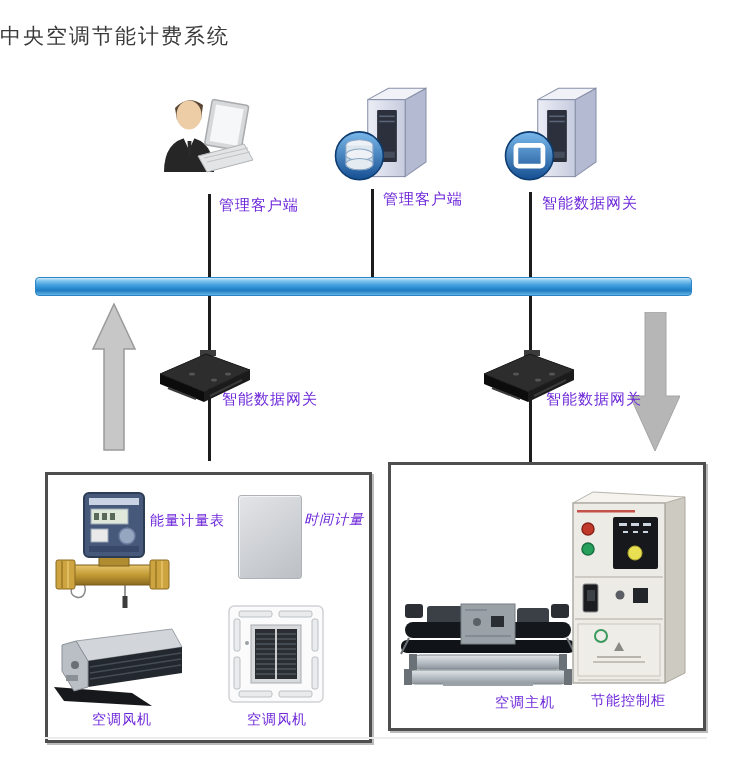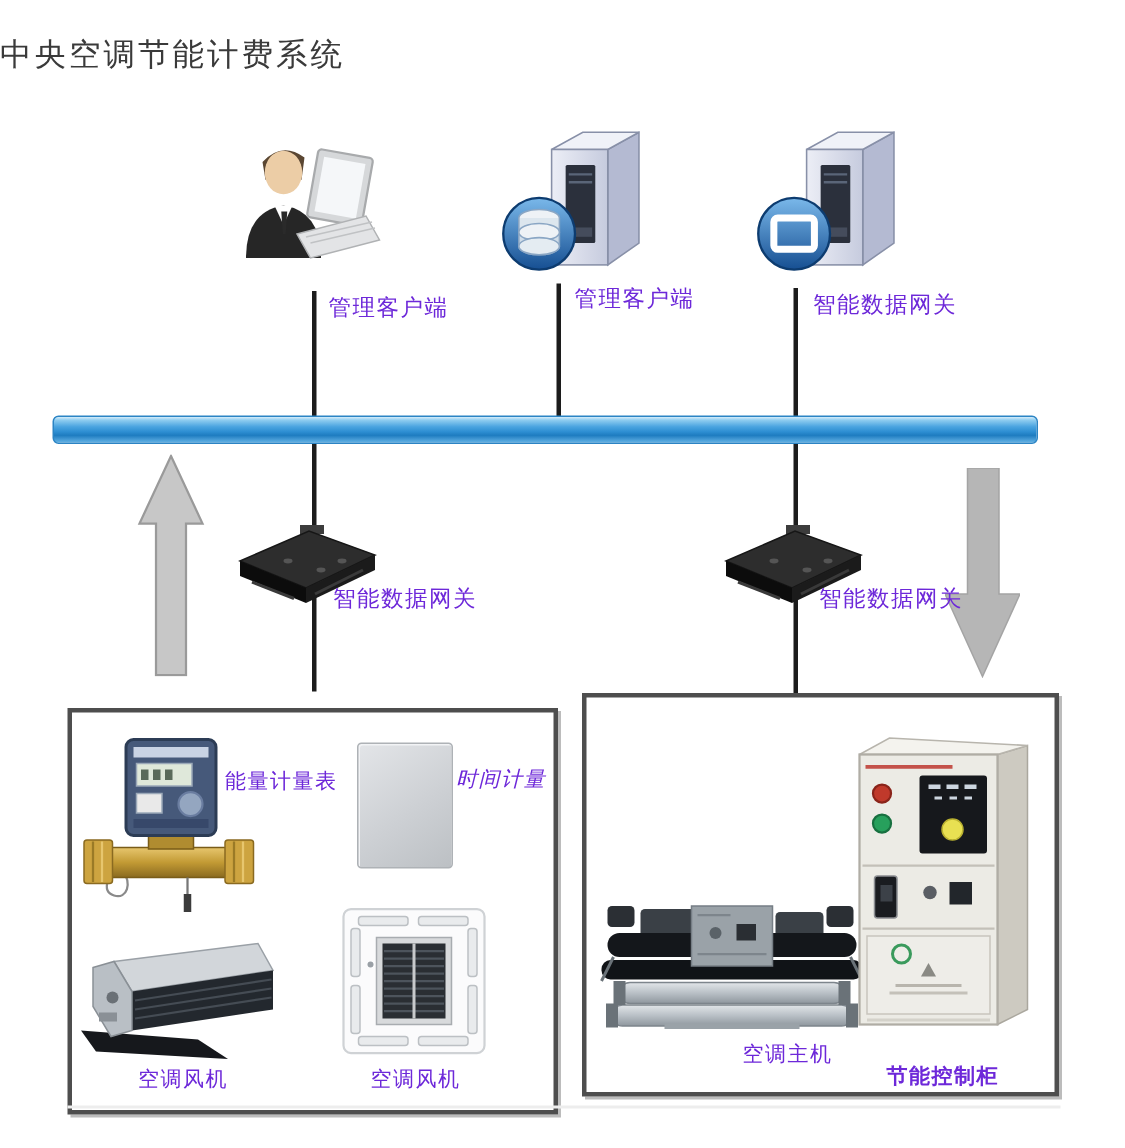--- a/index.html
+++ b/index.html
@@ -279,18 +279,18 @@
       <line x1="8" y1="136" x2="96" y2="136" stroke="#c3c0b8" stroke-width="1.5"></line>
       <rect x="11" y="141" width="82" height="52" fill="#eeede8" stroke="#c8c5bd" stroke-width="1"></rect>
       <circle cx="34" cy="153" r="6" fill="none" stroke="#3a9a5c" stroke-width="2"></circle>
       <polygon points="47,168 57,168 52,159" fill="#8a8a84"></polygon>
       <rect x="30" y="173" width="44" height="2" fill="#b8b5ad"></rect>
       <rect x="26" y="178" width="52" height="2" fill="#c4c1b9"></rect>
       <g fill="#d4d2ca">
         <rect x="11" y="196" width="82" height="2"></rect>
       </g>
     </svg>
-    <div class="lbl lbl-sm" style="left:200px;top:244px;font-weight:bold;">节能控制柜</div>
+    <div class="lbl lbl-sm" style="left:200px;top:227px;">节能控制柜</div>
   </div>
 
   <div id="bottom-rule"></div>
 
 </div>
 
 </body></html>

